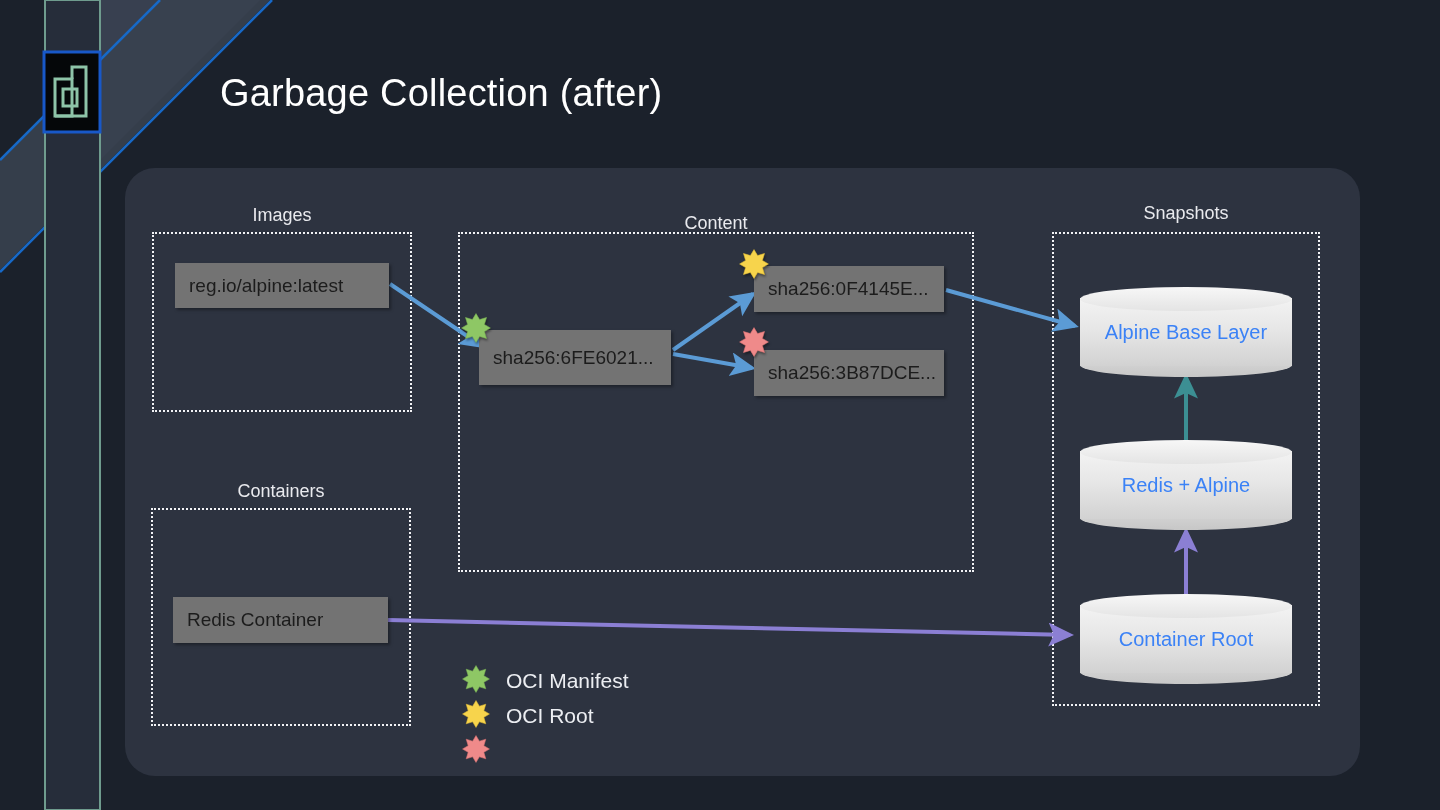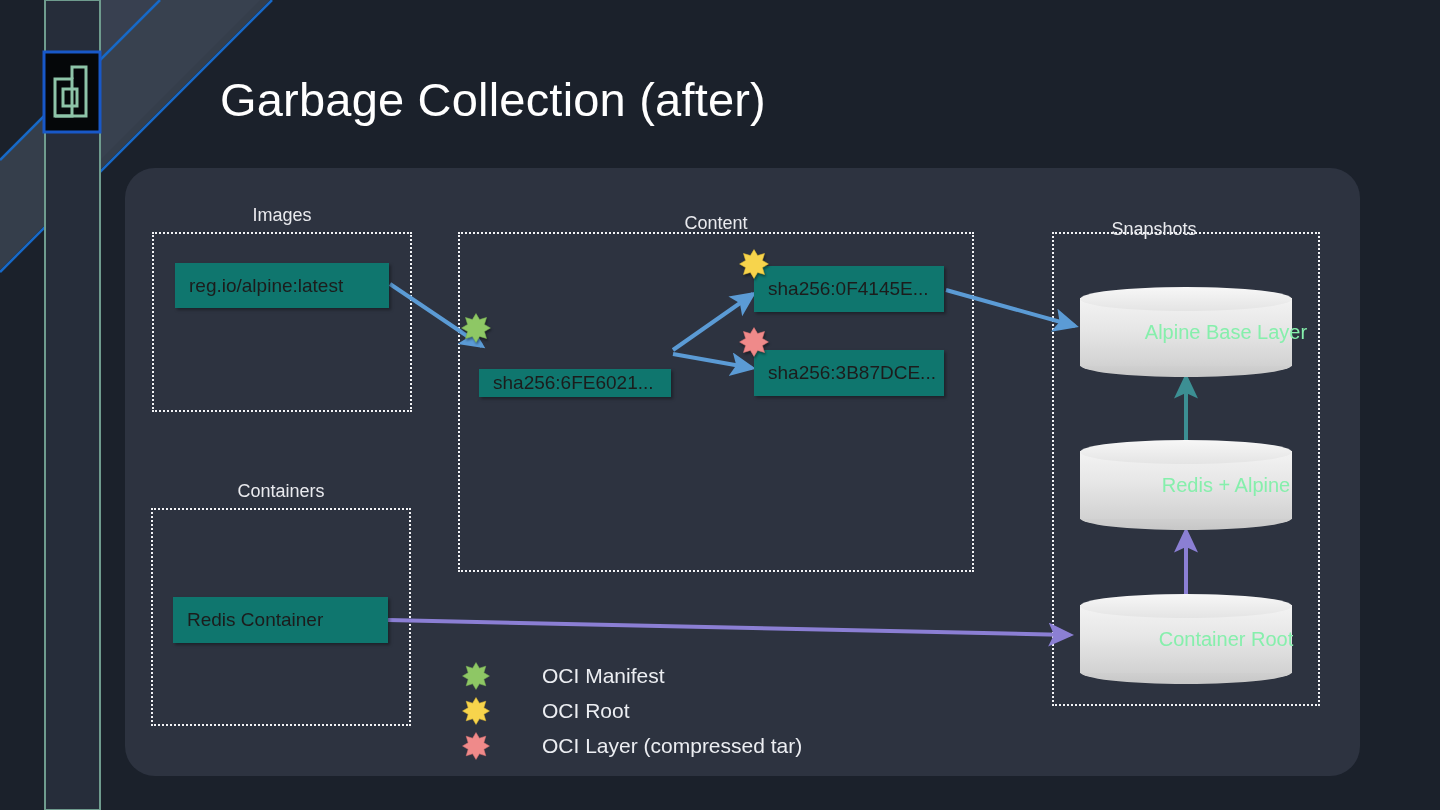--- a/index.html
+++ b/index.html
@@ -10,21 +10,21 @@
     font-family:"Liberation Sans", sans-serif;
     -webkit-font-smoothing:antialiased;
   }
 
   
   #deco{position:absolute;left:0;top:0;width:1440px;height:810px;z-index:1;pointer-events:none;}
 
   
   #slide-title{
     position:absolute;left:220px;top:72px;z-index:6;
-    color:#ffffff;font-size:47px;font-weight:300;letter-spacing:.2px;
+    color:#ffffff;font-size:38px;font-weight:300;letter-spacing:.2px;
     white-space:nowrap;
   }
 
   
   #panel{
     position:absolute;left:125px;top:168px;width:1235px;height:608px;
     background:#2d3340;border-radius:30px;z-index:2;
   }
 
   
@@ -39,33 +39,33 @@
   }
 
   #box-images{left:152px;top:232px;width:260px;height:180px;}
   #box-containers{left:151px;top:508px;width:260px;height:218px;}
   #box-content{left:458px;top:232px;width:516px;height:340px;}
   #box-snapshots{left:1052px;top:232px;width:268px;height:474px;}
 
   #lbl-images{left:152px;top:205px;width:260px;}
   #lbl-containers{left:151px;top:481px;width:260px;}
   #lbl-content{left:458px;top:213px;width:516px;}
-  #lbl-snapshots{left:1020px;top:203px;width:268px;margin-top:16px;}
+  #lbl-snapshots{left:1052px;top:203px;width:268px;}
 
   
   .node-rect{
     position:absolute;z-index:6;box-sizing:border-box;
-    background:#0f766e;color:#1c1c1c;
+    background:#737373;color:#1c1c1c;
     display:flex;align-items:center;
     padding-left:14px;
     font-size:19px;
     box-shadow:2px 2px 3px rgba(0,0,0,.35);
   }
   #n-regio      {left:175px;top:263px;width:214px;height:45px;}
-  #n-manifest   {left:479px;top:330px;width:192px;height:28px;margin-top:39px;}
+  #n-manifest   {left:479px;top:330px;width:192px;height:55px;}
   #n-image      {left:754px;top:266px;width:190px;height:46px;}
   #n-layer      {left:754px;top:343px;width:190px;height:46px;margin-top:7px;}
   #n-redisctr   {left:173px;top:597px;width:215px;height:46px;}
 
   
   .cyl{position:absolute;z-index:6;width:212px;height:90px;}
   .cyl .body{
     position:absolute;left:0;top:11px;width:212px;height:68px;
     background:linear-gradient(to bottom,#f3f3f3 0%,#e7e7e7 45%,#d2d2d2 100%);
   }
@@ -73,38 +73,38 @@
     position:absolute;left:0;top:0;width:212px;height:24px;border-radius:50%;
     background:linear-gradient(to bottom,#f7f7f7,#e4e4e4);
   }
   .cyl .bot{
     position:absolute;left:0;top:66px;width:212px;height:24px;border-radius:50%;
     background:linear-gradient(to bottom,#dadada,#c7c7c7);
   }
   .cyl .cap-label{
     position:absolute;left:0;top:0;width:212px;height:90px;
     display:flex;align-items:center;justify-content:center;
-    color:#86efac;font-size:20px;z-index:3;padding-left:40px;
+    color:#3b82f6;font-size:20px;z-index:3;
   }
   #c-alpine {left:1080px;top:287px;}
   #c-redis  {left:1080px;top:440px;}
   #c-root   {left:1080px;top:594px;}
 
   
   .star{
     position:absolute;z-index:8;width:30px;height:30px;
     filter:drop-shadow(1px 2px 1px rgba(0,0,0,.4));
   }
   #star-manifest{left:461px;top:313px;}
   #star-image   {left:739px;top:249px;}
   #star-layer   {left:739px;top:327px;}
 
   
   #legend{position:absolute;left:462px;top:658px;z-index:7;}
-  .legend-row{display:flex;align-items:center;height:35px;gap:36px;}
+  .legend-row{display:flex;align-items:flex-end;height:35px;}
   .legend-row .lg-star{width:28px;height:28px;margin-right:16px;flex:0 0 28px;}
   .legend-row .lg-text{color:#eceef2;font-size:21px;white-space:nowrap;}
 </style>
 </head>
 <body style="background: rgb(27, 33, 43);">
 
 <svg id="deco" width="1440" height="810" viewBox="0 0 1440 810">
 
   <polygon points="100,0 260,0 100,160" fill="#3a4252" opacity="0.95"></polygon>
   <polygon points="0,160 160,0 270,0 0,270" fill="#39414f" opacity="0.9"></polygon>
@@ -204,15 +204,14 @@
   <div class="legend-row">
     <svg class="lg-star" viewBox="0 0 100 100">
       <polygon fill="#f7d44c" stroke="#e3bd34" stroke-width="2" points="50,2 62,22 85,15 78,38 98,50 78,62 85,85 62,78 50,98 38,78 15,85 22,62 2,50 22,38 15,15 38,22"></polygon>
     </svg>
     <span class="lg-text">OCI Root</span>
   </div>
   <div class="legend-row">
     <svg class="lg-star" viewBox="0 0 100 100">
       <polygon fill="#ef8a8a" stroke="#dd7373" stroke-width="2" points="50,2 62,22 85,15 78,38 98,50 78,62 85,85 62,78 50,98 38,78 15,85 22,62 2,50 22,38 15,15 38,22"></polygon>
     </svg>
-    <span class="lg-text">OCI Layer (compressed tar)</span>
   </div>
 </div>
 
 </body></html>

